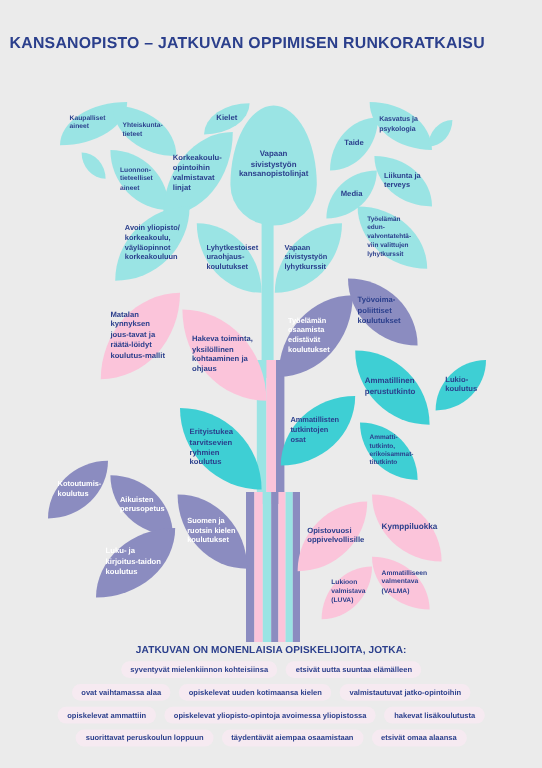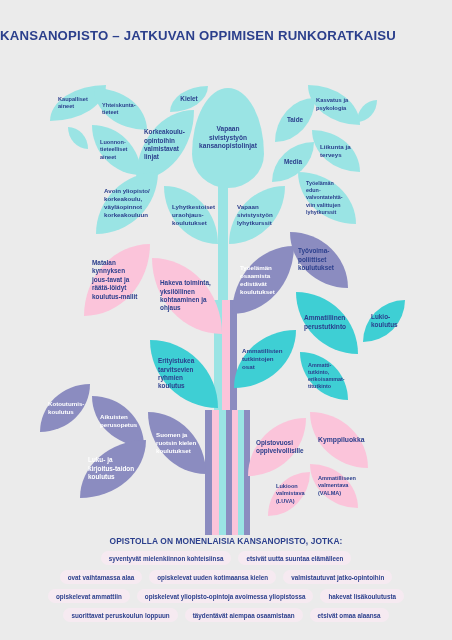--- a/index.html
+++ b/index.html
@@ -6,21 +6,21 @@
   body{
     width:452px;height:640px;
     background:#ebebeb;
     font-family:"Liberation Sans", sans-serif;
     overflow:hidden;
     position:relative;
   }
   #stage{position:relative;width:452px;height:640px;}
 
   
-  .header{position:absolute;left:0;top:28px;width:412px;text-align:left;}
+  .header{position:absolute;left:0;top:28px;width:412px;text-align:center;}
   .title{
     font-size:13.2px;font-weight:bold;color:#2b3f8c;
     letter-spacing:0.2px;white-space:nowrap;
   }
   .subtitle{
     margin-top:5px;font-size:7.6px;font-weight:bold;color:#2b3f8c;
     letter-spacing:0.1px;white-space:nowrap;
   }
 
   
@@ -210,21 +210,21 @@
   </div>
 
   <div class="leaf c-pink lf-tl" style="left:268px;top:472px;width:42px;height:44px;font-size:5.6px;">
     <span>Lukioon valmistava (LUVA)</span>
   </div>
 
   <div class="leaf c-pink lf-tr" style="left:310px;top:464px;width:48px;height:44px;font-size:5.6px;">
     <span>Ammatilliseen valmentava (VALMA)</span>
   </div>
 
-  <div class="bottom-title" style="top:536px;">OPISTOLLA ON MONENLAISIA KANSANOPISTO, JOTKA:</div>
+  <div class="bottom-title" style="top:536px;">JATKUVAN ON MONENLAISIA OPISKELIJOITA, JOTKA:</div>
 
   <div class="tagwrap" style="top:551px;">
     <div class="tagrow">
       <div class="tag">syventyvät mielenkiinnon kohteisiinsa</div>
       <div class="tag">etsivät uutta suuntaa elämälleen</div>
     </div>
     <div class="tagrow">
       <div class="tag">ovat vaihtamassa alaa</div>
       <div class="tag">opiskelevat uuden kotimaansa kielen</div>
       <div class="tag">valmistautuvat jatko-opintoihin</div>

